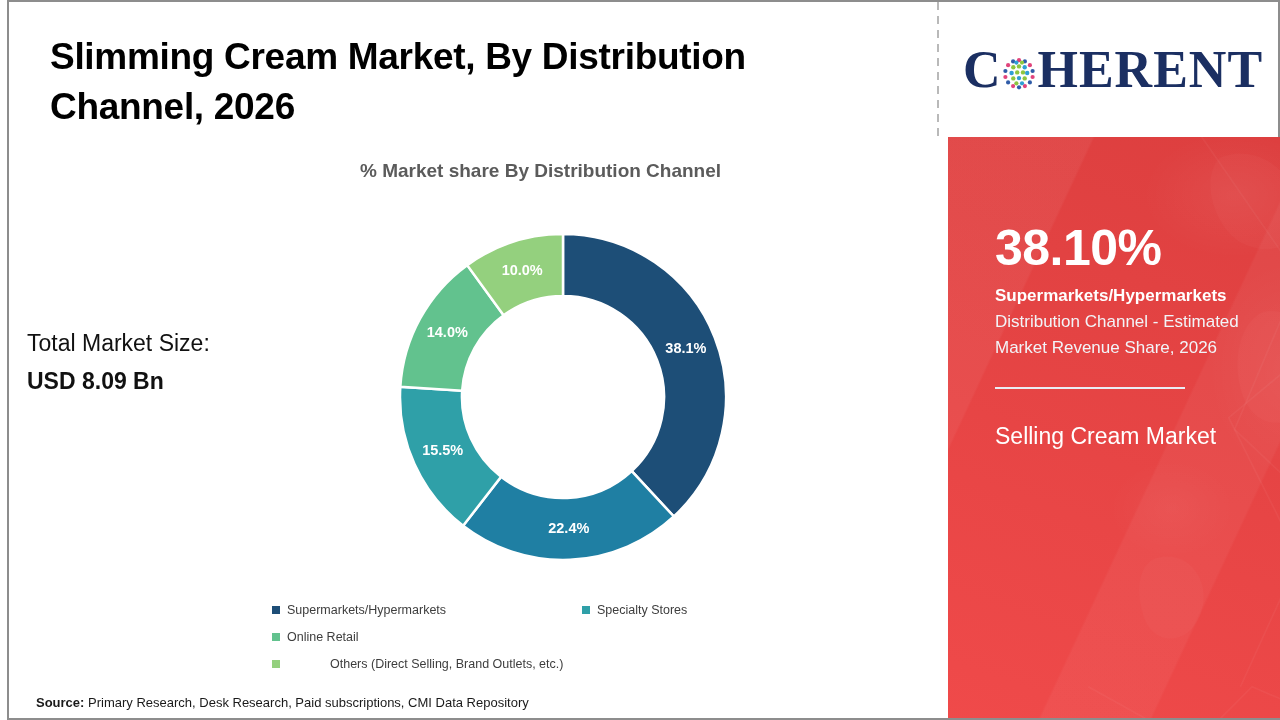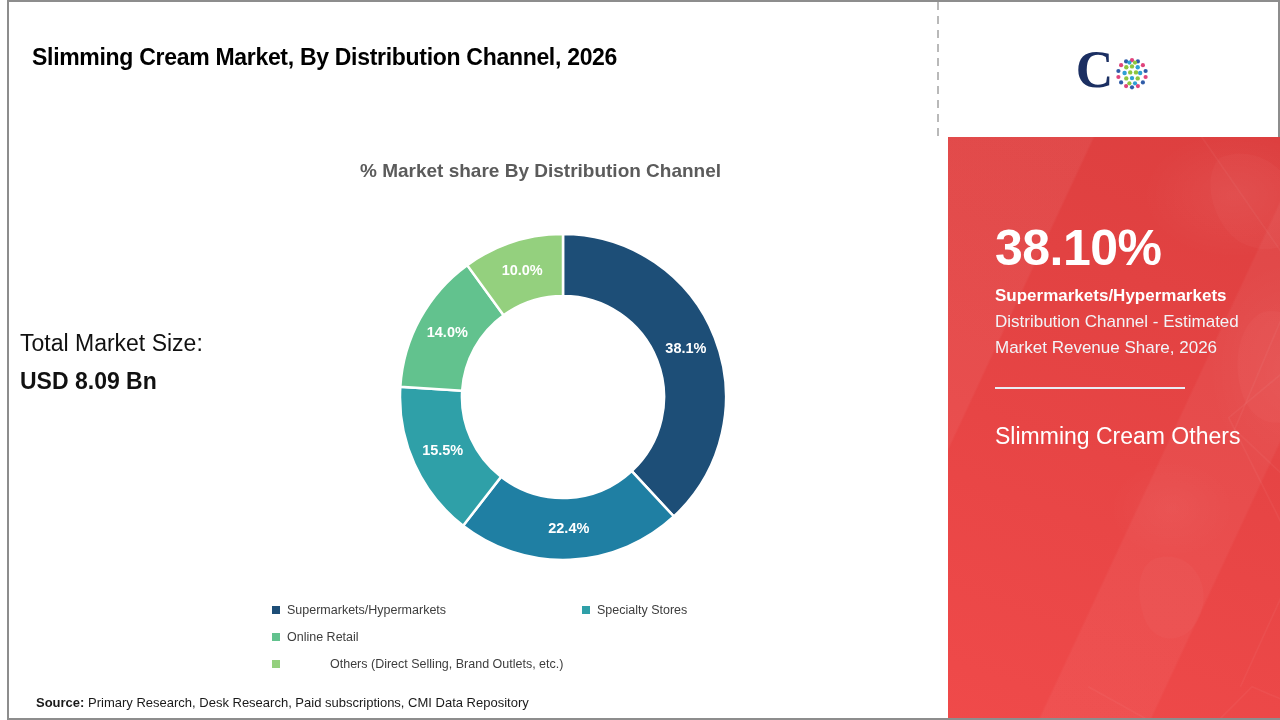--- a/index.html
+++ b/index.html
@@ -23,31 +23,31 @@
   .frame-right{ position:absolute; right:0; top:0; width:2px; height:720px; background:#8d8d8d; }
 
   
   .dashed-sep{
     position:absolute; left:937px; top:2px; width:2px; height:136px;
     background:repeating-linear-gradient(to bottom,#b9b9b9 0 8px, rgba(0,0,0,0) 8px 14px);
   }
 
   
   .title{
-    position:absolute; left:32px; top:32px; width:840px;
+    position:absolute; left:50px; top:32px; width:840px;
     font-family:"Liberation Sans", sans-serif;
-    font-size:23px; line-height:50px; font-weight:bold;
+    font-size:37px; line-height:50px; font-weight:bold;
     color:#000000; letter-spacing:-0.3px;
   }
   .subtitle{
     position:absolute; left:360px; top:160px; width:560px;
     font-size:19px; color:#5b5b5b; font-weight:bold;
   }
   .tms{
-    position:absolute; left:20px; top:324px; width:280px;
+    position:absolute; left:27px; top:324px; width:280px;
     font-size:23px; color:#111; line-height:38px;
   }
   .tms .tms-val{ font-weight:bold; display:block; }
 
   
   #donut-wrap{
     position:absolute; left:398px; top:222px; width:330px; height:350px;
   }
   #donut-svg{ display:block; width:330px; height:350px; overflow:visible; }
   .slice-label{
@@ -230,20 +230,21 @@
             <circle cx="11.3" cy="22.4" r="2.2" fill="#8dc63f"></circle>
             <circle cx="17" cy="22.1" r="2.2" fill="#2f9fd4"></circle>
             <circle cx="22.7" cy="22.4" r="2.2" fill="#8dc63f"></circle>
             <circle cx="14.4" cy="27.3" r="2.1" fill="#8dc63f"></circle>
             <circle cx="20" cy="27.3" r="2.1" fill="#2f9fd4"></circle>
             <circle cx="14.4" cy="6.6" r="2.1" fill="#2f9fd4"></circle>
             <circle cx="20" cy="6.6" r="2.1" fill="#8dc63f"></circle>
           </g>
         </svg>
       </span>
+      <span class="logo-rest">HERENT</span>
     </div>
   </div>
 
   <div id="side-panel">
     <div class="map-tex"></div>
     <svg class="map-lines" viewBox="0 0 330 581" preserveAspectRatio="none">
       <g fill="none" stroke="#ffffff" stroke-opacity="0.08" stroke-width="1.4">
         <path d="M210,-10 L300,120 L245,250 L330,330"></path>
         <path d="M330,165 L240,240 L300,360 L250,470"></path>
         <path d="M120,470 L210,520 L260,470 L330,500"></path>
@@ -254,17 +255,17 @@
         <path d="M178,360 C206,352 226,380 216,408 C206,434 178,436 168,412 C160,390 162,366 178,360 Z"></path>
       </g>
     </svg>
 
     <div class="panel-inner">
       <div class="big-pct">38.10%</div>
       <div class="panel-desc">
         <b>Supermarkets/Hypermarkets</b><span> Distribution Channel - Estimated Market Revenue Share, 2026</span>
       </div>
       <div class="panel-rule"></div>
-      <div class="panel-market">Slimming Cream Others</div>
+      <div class="panel-market">Selling Cream Market</div>
     </div>
   </div>
 
 </div>
 
 </body></html>

